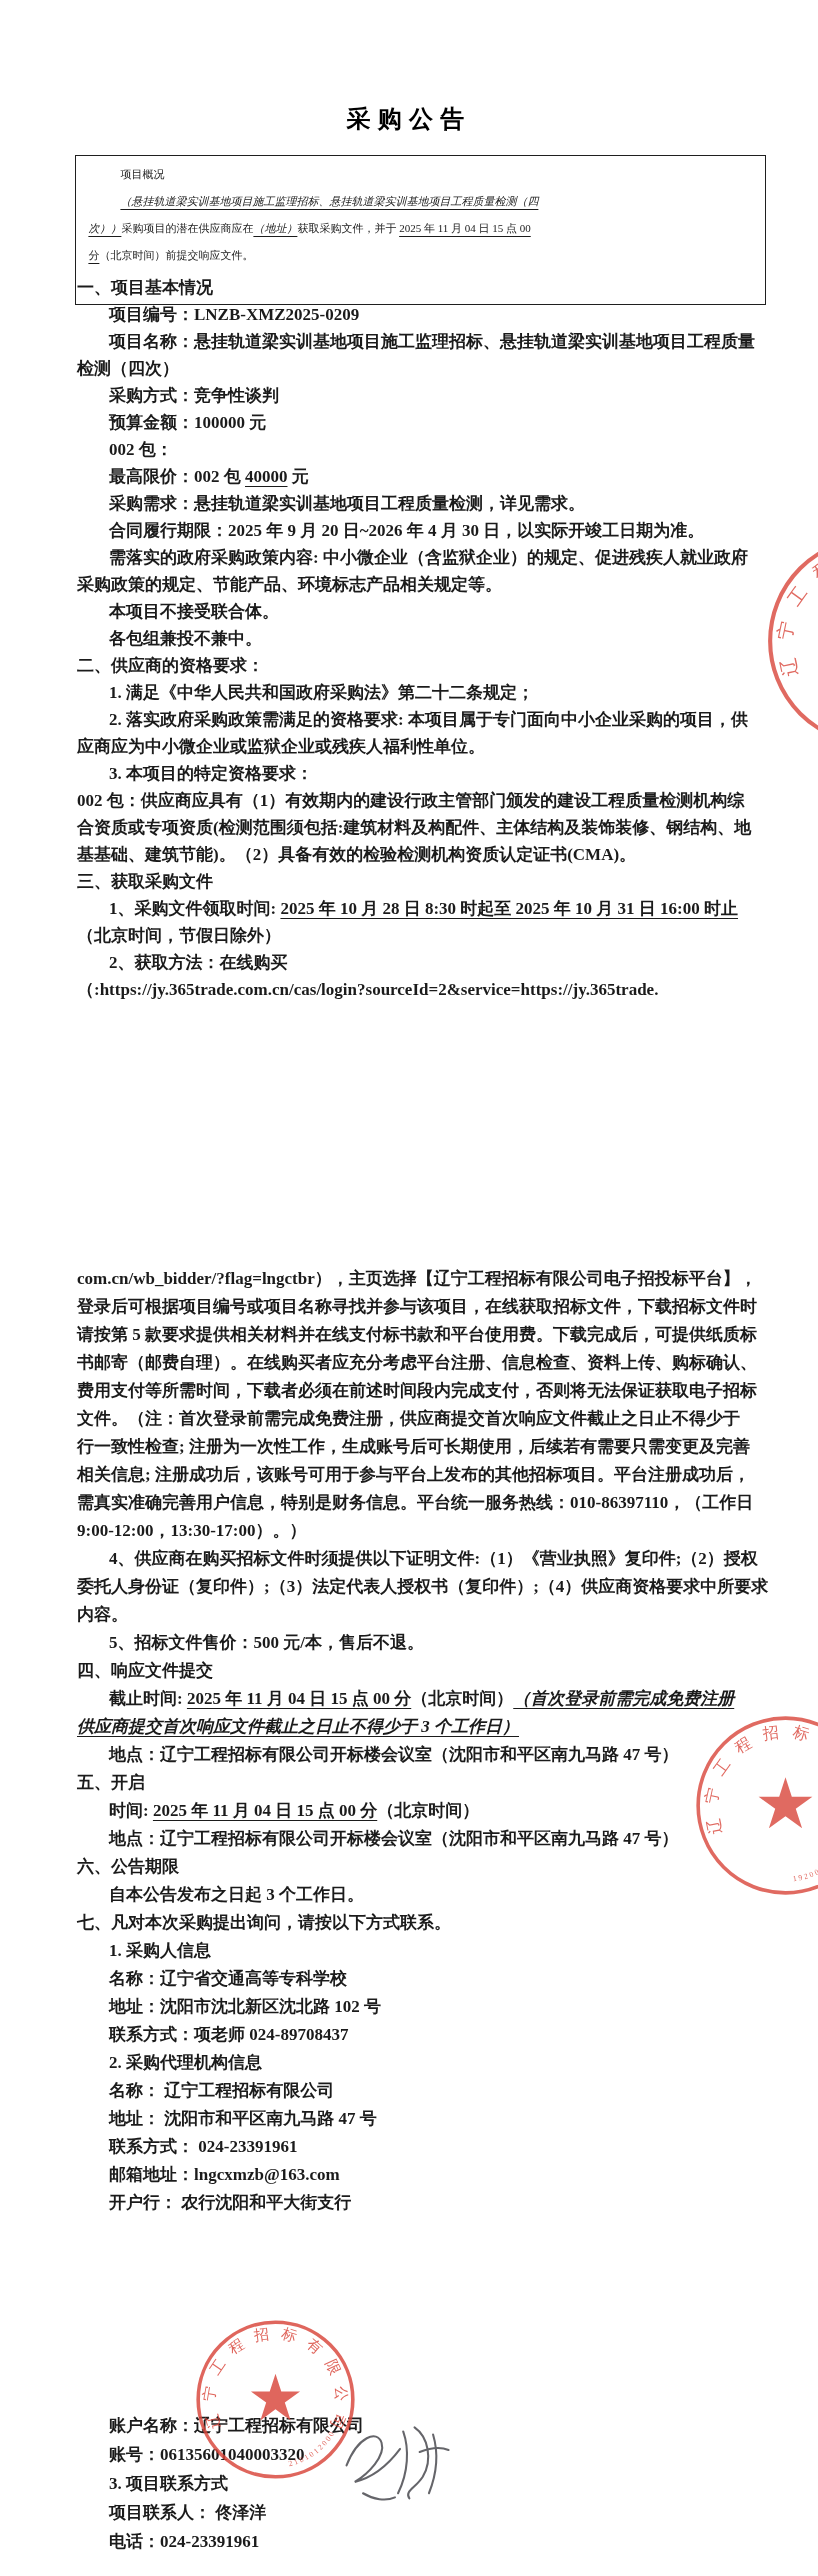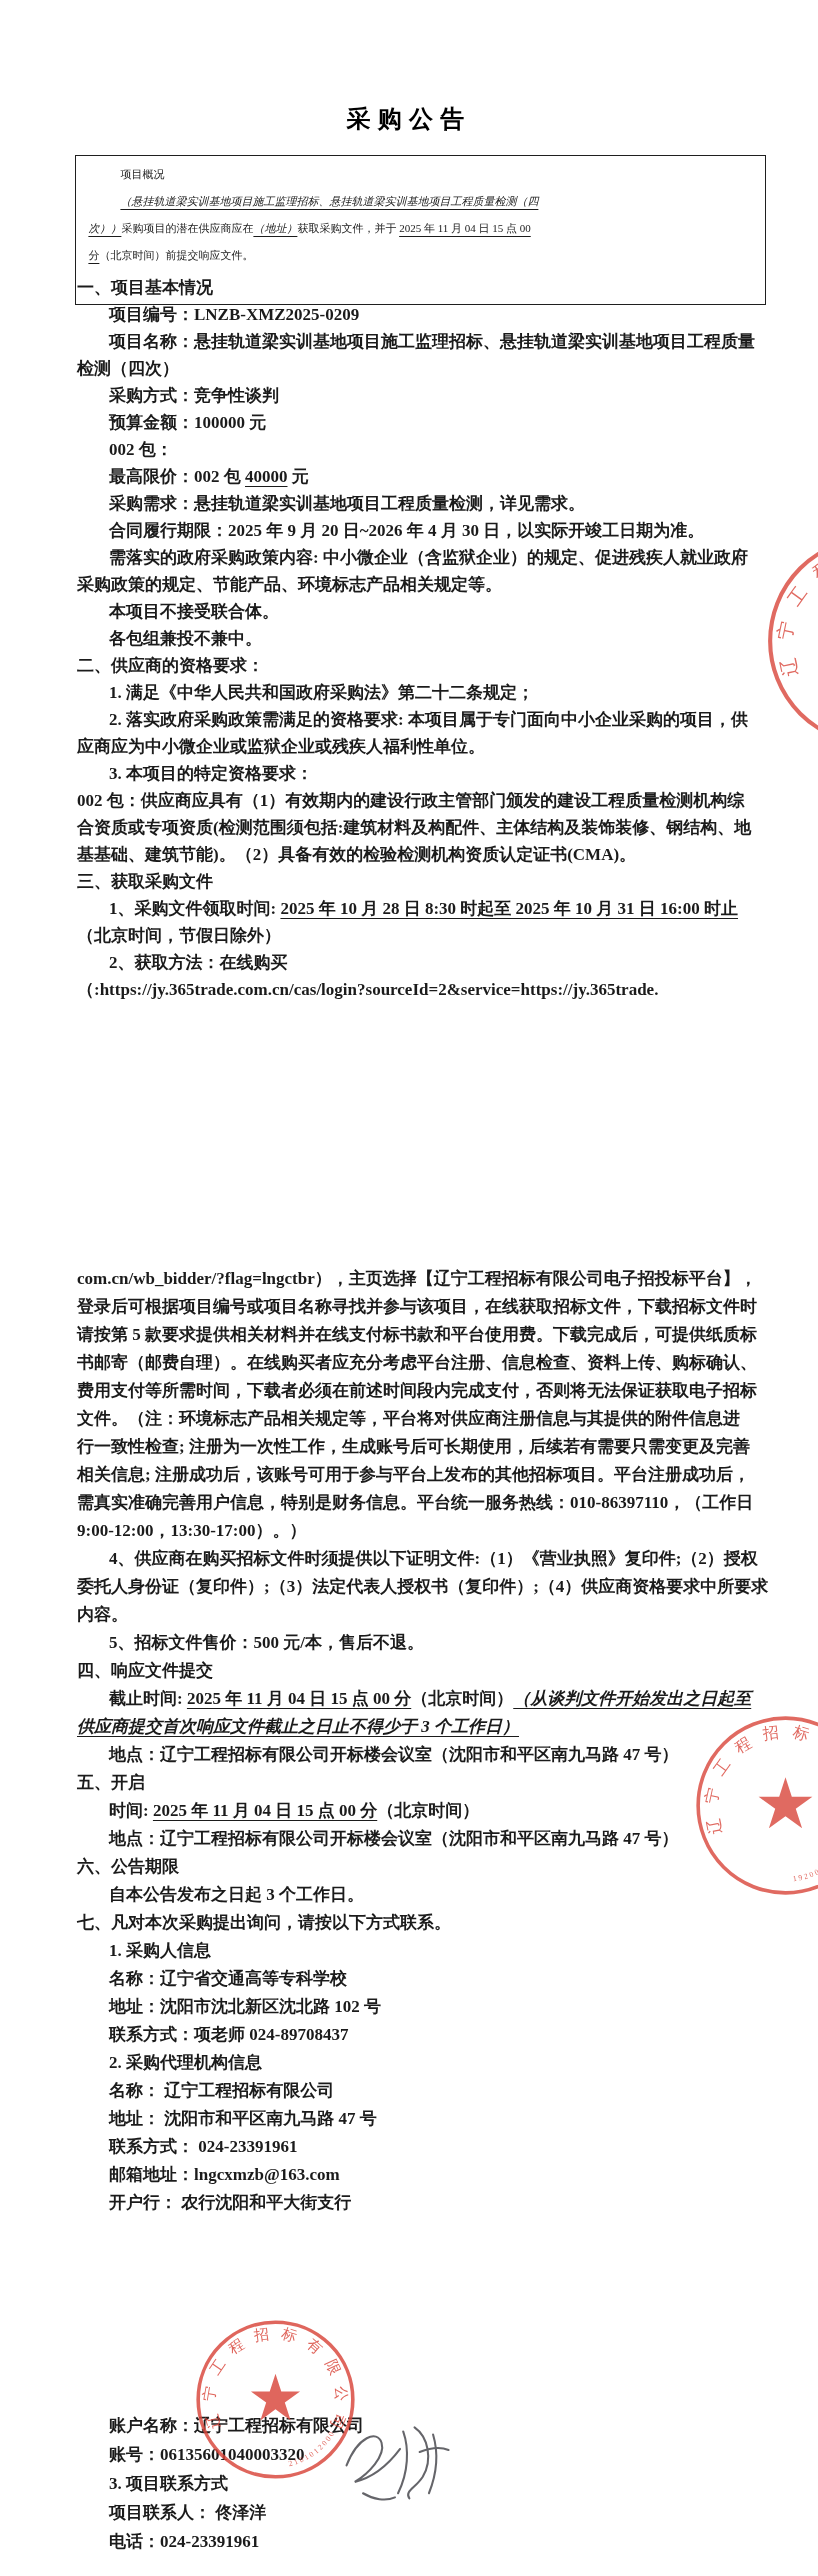--- a/index.html
+++ b/index.html
@@ -70,31 +70,31 @@
       <div class="line ind0"><span>（北京时间，节假日除外）</span></div>
       <div class="line ind1"><span>2、获取方法：在线购买</span></div>
       <div class="line ind0"><span>（:https://jy.365trade.com.cn/cas/login?sourceId=2&amp;service=https://jy.365trade.</span></div>
     </div>
   <div class="lines" id="p2-lines">
       <div class="line ind0"><span>com.cn/wb_bidder/?flag=lngctbr），主页选择【辽宁工程招标有限公司电子招投标平台】，</span></div>
       <div class="line ind0"><span>登录后可根据项目编号或项目名称寻找并参与该项目，在线获取招标文件，下载招标文件时</span></div>
       <div class="line ind0"><span>请按第 5 款要求提供相关材料并在线支付标书款和平台使用费。下载完成后，可提供纸质标</span></div>
       <div class="line ind0"><span>书邮寄（邮费自理）。在线购买者应充分考虑平台注册、信息检查、资料上传、购标确认、</span></div>
       <div class="line ind0"><span>费用支付等所需时间，下载者必须在前述时间段内完成支付，否则将无法保证获取电子招标</span></div>
-      <div class="line ind0"><span>文件。（注：环境标志产品相关规定等，平台将对供应商注册信息与其提供的附件信息进</span></div>
+      <div class="line ind0"><span>文件。（注：首次登录前需完成免费注册，供应商提交首次响应文件截止之日止不得少于</span></div>
       <div class="line ind0"><span>行一致性检查; 注册为一次性工作，生成账号后可长期使用，后续若有需要只需变更及完善</span></div>
       <div class="line ind0"><span>相关信息; 注册成功后，该账号可用于参与平台上发布的其他招标项目。平台注册成功后，</span></div>
       <div class="line ind0"><span>需真实准确完善用户信息，特别是财务信息。平台统一服务热线：010-86397110，（工作日</span></div>
       <div class="line ind0"><span>9:00-12:00，13:30-17:00）。）</span></div>
       <div class="line ind1"><span>4、供应商在购买招标文件时须提供以下证明文件:（1）《营业执照》复印件;（2）授权</span></div>
       <div class="line ind0"><span>委托人身份证（复印件）;（3）法定代表人授权书（复印件）;（4）供应商资格要求中所要求</span></div>
       <div class="line ind0"><span>内容。</span></div>
       <div class="line ind1"><span>5、招标文件售价：500 元/本，售后不退。</span></div>
       <div class="line ind0"><span>四、响应文件提交</span></div>
-      <div class="line ind1"><span>截止时间: </span><span class="u">2025 年 11 月 04 日 15 点 00 分</span><span>（北京时间）</span><span class="u i">（从谈判文件开始发出之日起至</span></div>
+      <div class="line ind1"><span>截止时间: </span><span class="u">2025 年 11 月 04 日 15 点 00 分</span><span>（北京时间）</span><span class="u i">（首次登录前需完成免费注册</span></div>
       <div class="line ind0"><span class="u i">供应商提交首次响应文件截止之日止不得少于 3 个工作日）</span></div>
       <div class="line ind1"><span>地点：辽宁工程招标有限公司开标楼会议室（沈阳市和平区南九马路 47 号）</span></div>
       <div class="line ind0"><span>五、开启</span></div>
       <div class="line ind1"><span>时间: </span><span class="u">2025 年 11 月 04 日 15 点 00 分</span><span>（北京时间）</span></div>
       <div class="line ind1"><span>地点：辽宁工程招标有限公司开标楼会议室（沈阳市和平区南九马路 47 号）</span></div>
       <div class="line ind0"><span>六、公告期限</span></div>
       <div class="line ind1"><span>自本公告发布之日起 3 个工作日。</span></div>
       <div class="line ind0"><span>七、凡对本次采购提出询问，请按以下方式联系。</span></div>
       <div class="line ind1"><span>1. 采购人信息</span></div>
       <div class="line ind1"><span>名称：辽宁省交通高等专科学校</span></div>

